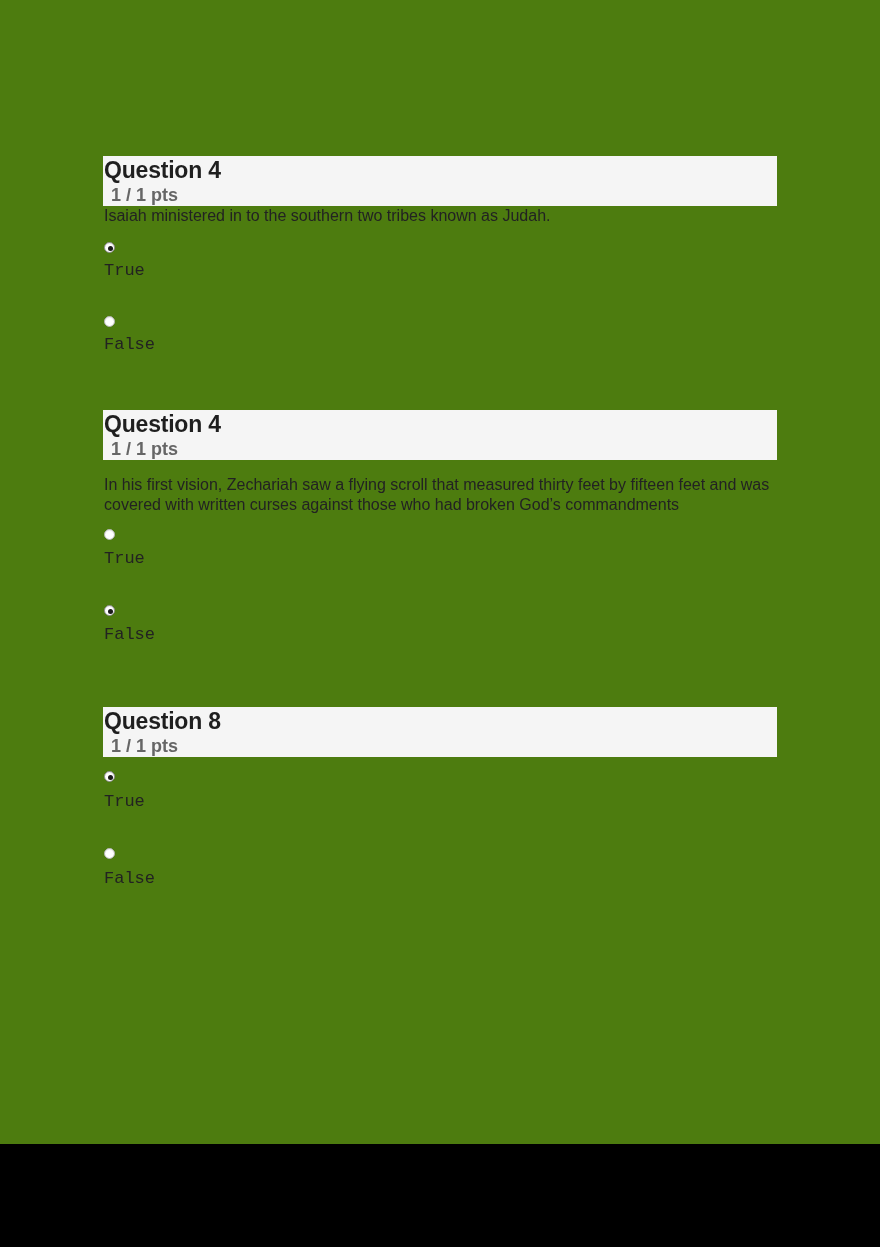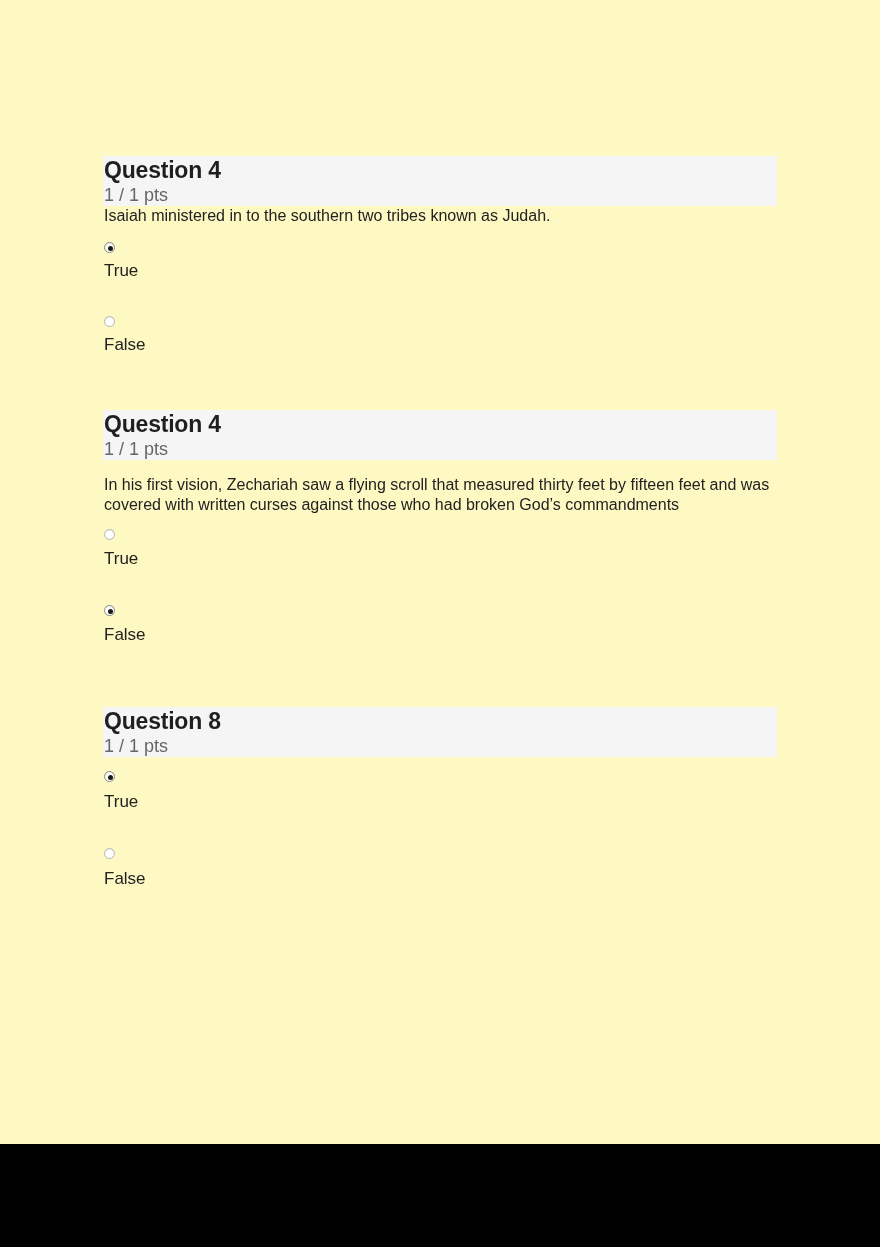--- a/index.html
+++ b/index.html
@@ -14,21 +14,21 @@
       position: relative;
       font-family: "Liberation Sans", "DejaVu Sans", sans-serif;
       color: #222222;
     }
     .page {
       position: absolute;
       left: 0;
       top: 0;
       width: 880px;
       height: 1144px;
-      background: #fef9c3;
+      background: #4d7c0f;
     }
     .black-bar {
       position: absolute;
       left: 0;
       top: 1144px;
       width: 880px;
       height: 103px;
       background: #000000;
     }
     .question {
@@ -46,40 +46,41 @@
       left: 1px;
       top: 0px;
       font-size: 23px;
       font-weight: bold;
       color: #1f1f1f;
       letter-spacing: -0.2px;
       line-height: 28px;
     }
     .q-points {
       position: absolute;
-      left: 1px;
+      left: 8px;
       top: 28px;
       font-size: 18px;
-      font-weight: normal;
+      font-weight: bold;
       color: #666666;
       line-height: 22px;
     }
     .q-text {
       font-size: 16px;
       line-height: 20px;
       color: #222222;
       margin-top: 0px;
       padding-left: 1px;
       width: 672px;
     }
     .answers {
       padding-left: 1px;
     }
     .answer {
       position: relative;
+      font-family: Liberation Mono, monospace;
     }
     .radio {
       display: block;
       width: 11px;
       height: 11px;
       border-radius: 50%;
       border: 1px solid #b5b5b5;
       background: #ffffff;
       box-sizing: border-box;
       position: relative;

